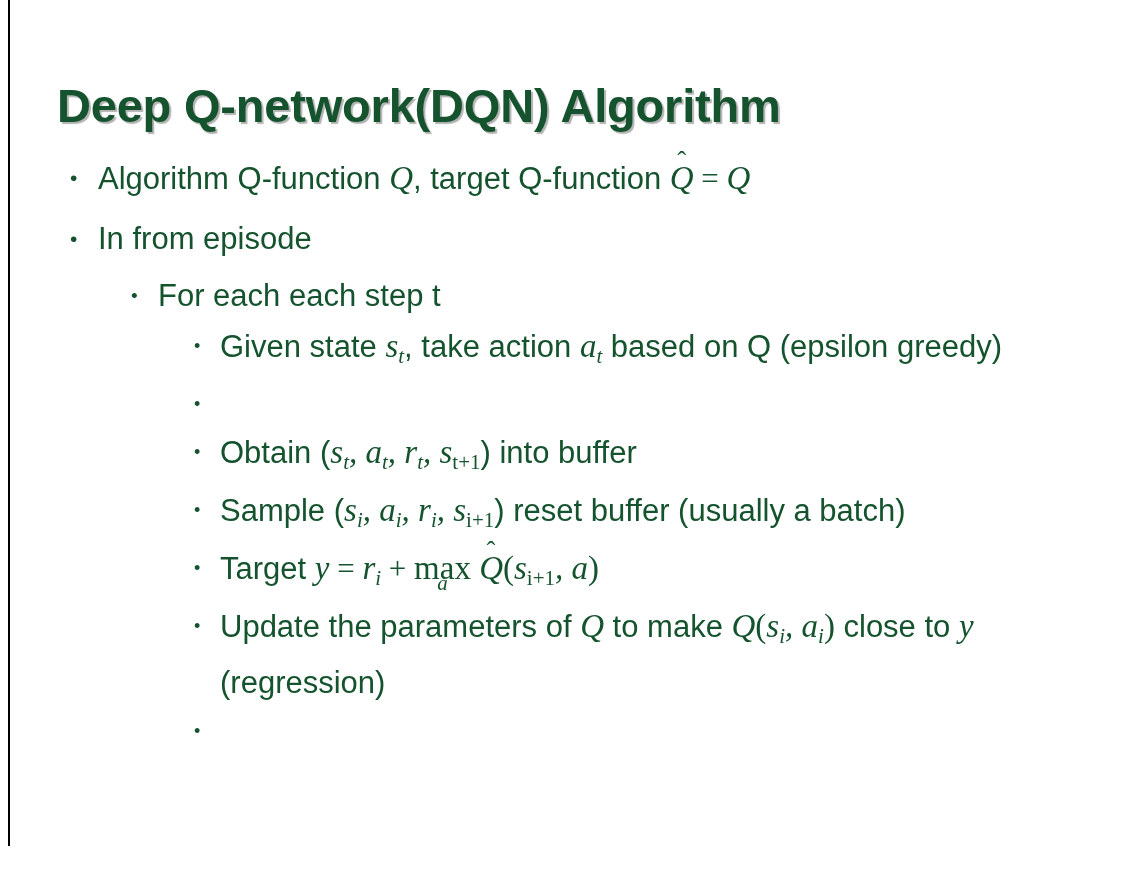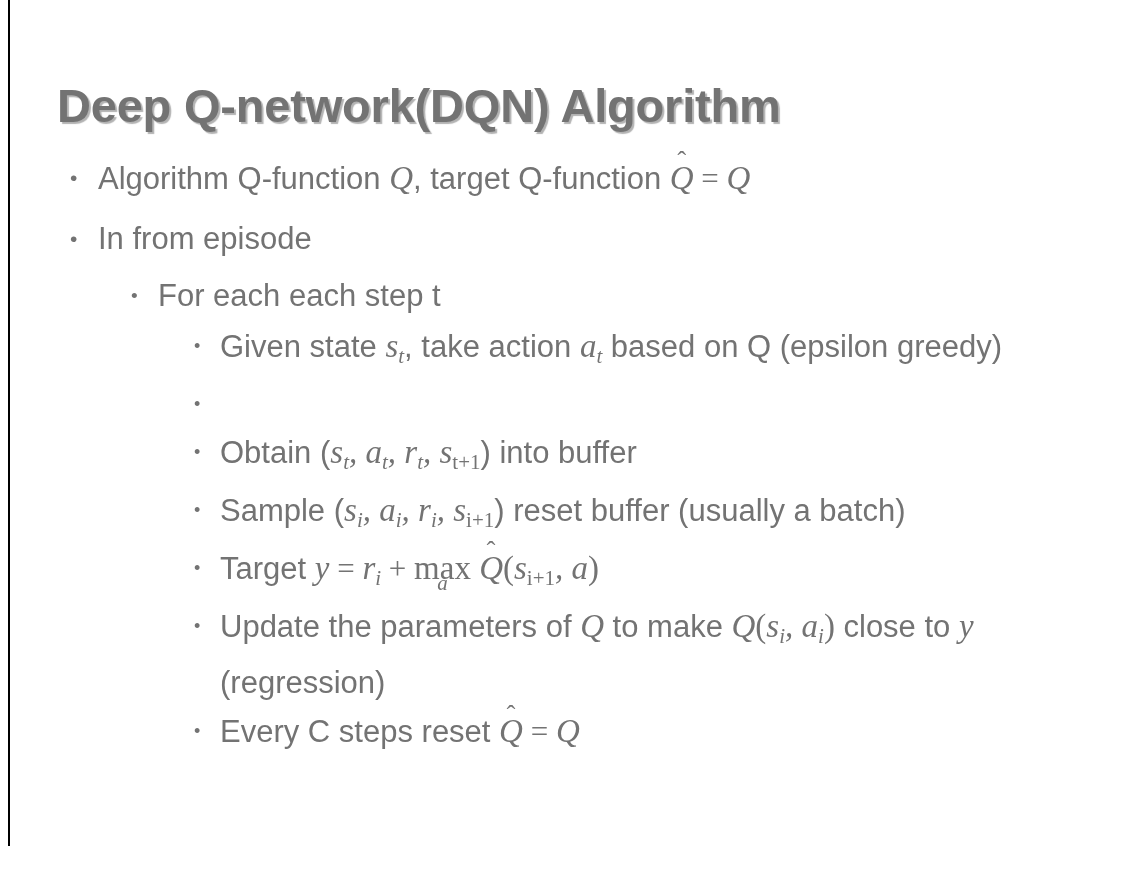--- a/index.html
+++ b/index.html
@@ -7,21 +7,21 @@
     padding: 0;
     background: #ffffff;
   }
   .slide {
     position: relative;
     width: 1124px;
     height: 872px;
     background: #ffffff;
     overflow: hidden;
     font-family: "Liberation Sans", sans-serif;
-    color: #737373;
+    color: #14532d;
   }
   .left-rule {
     position: absolute;
     left: 8px;
     top: 0;
     width: 2px;
     height: 846px;
     background: #000000;
   }
   .slide-title {
@@ -213,17 +213,16 @@
       <span class="txt"><span>Target </span><span class="m">y</span><span class="msym"> = </span><span class="m">r</span><span class="sub">i</span><span class="msym"> + </span><span class="maxwrap"><span class="maxtop">max</span><span class="maxbot">a</span></span><span class="mop">&nbsp;</span><span class="hatwrap"><span class="hat">̂</span><span>Q</span></span><span class="mop">(</span><span class="m">s</span><span class="subn">i+1</span><span class="m">, </span><span class="m">a</span><span class="mop">)</span></span>
     </div>
 
     <div class="bullet lvl3">
       <span class="marker">•</span>
       <span class="txt"><span>Update the parameters of </span><span class="m">Q</span><span> to make </span><span class="m">Q</span><span class="mop">(</span><span class="m">s</span><span class="sub">i</span><span class="m">, </span><span class="m">a</span><span class="sub">i</span><span class="mop">)</span><span> close to </span><span class="m">y</span><span> (regression)</span></span>
     </div>
 
     <div class="bullet lvl3">
       <span class="marker">•</span>
-      <span class="txt"><span>Every C steps reset </span><span class="hatwrap"><span class="hat">̂</span><span>Q</span></span><span class="msym"> = </span><span class="m">Q</span></span>
     </div>
 
   </div>
 </div>
 
 </body></html>

